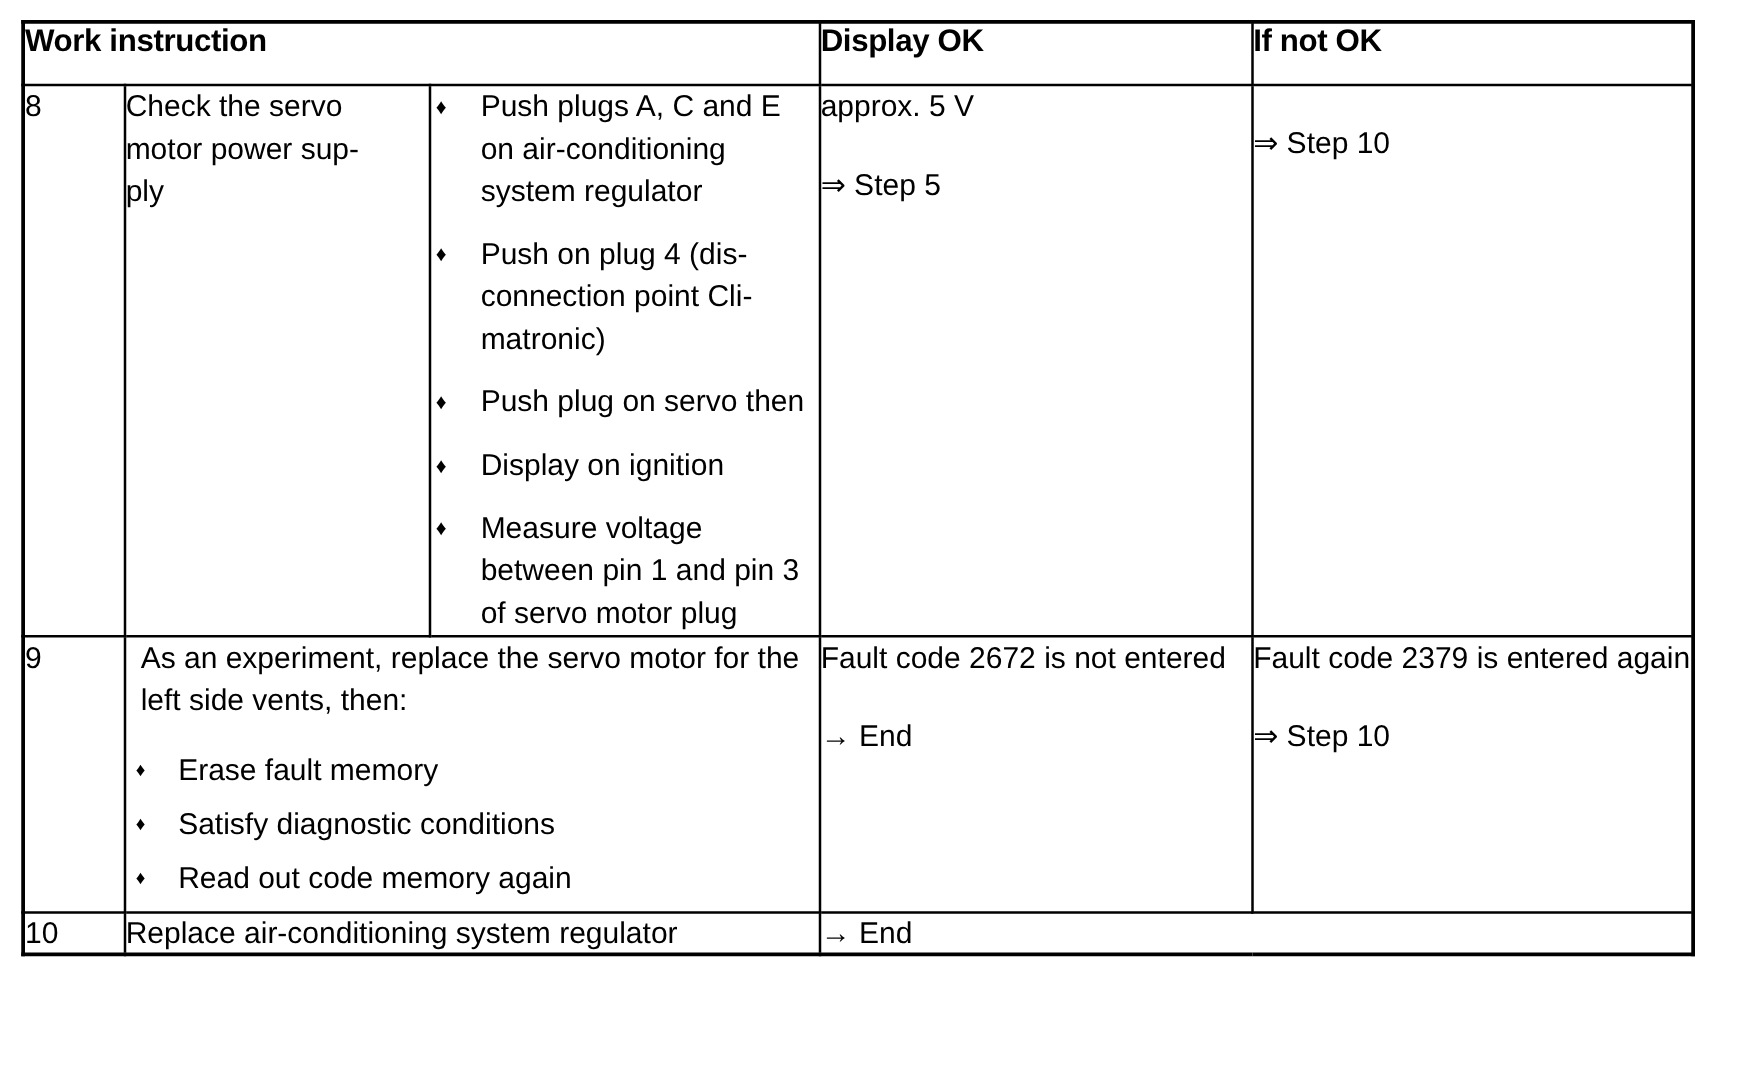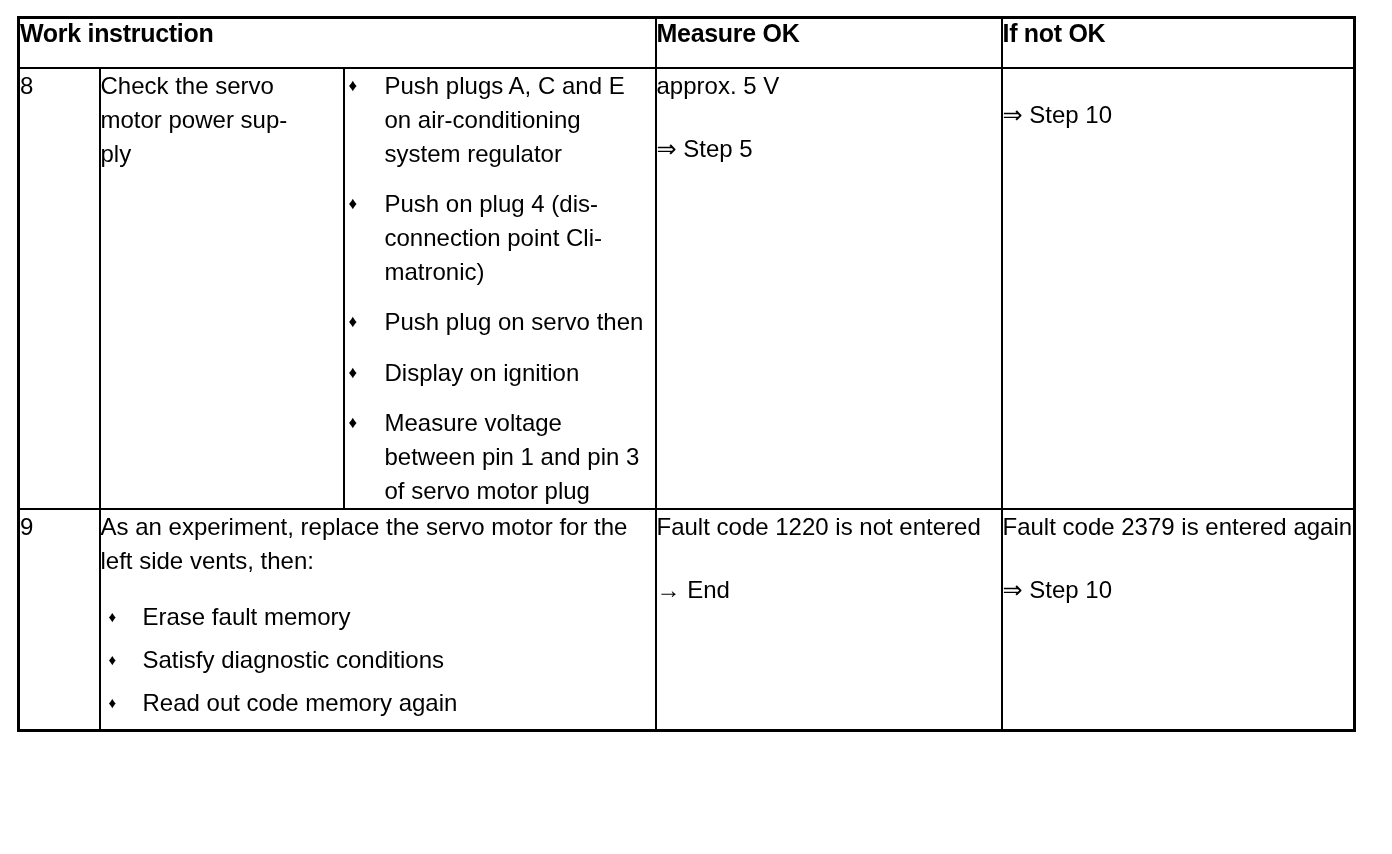--- a/index.html
+++ b/index.html
@@ -104,21 +104,21 @@
   ul.bul.tight > li {
     margin-bottom: 9px;
     padding-left: 42px;
   }
   ul.bul.tight > li .dia {
     left: 8px;
     font-size: 15px;
     line-height: 2.2;
   }
 
-  .intro { margin: 0 0 22px 0; }
+  .intro { margin: 0 0 22px 12px; }
   .arrow { letter-spacing: 0px; }
 
   .nowrap { white-space: nowrap; margin-top: 29px; }
 
   
   td.detail-8 { padding: 12px 8px 10px 12px; }
 
   
   td.merged-9 { padding: 12px 10px 14px 13px; }
 
@@ -135,21 +135,21 @@
       <col class="c-step">
       <col class="c-task">
       <col class="c-detail">
       <col class="c-ok">
       <col class="c-notok">
     </colgroup>
 
     <thead>
       <tr>
         <th class="head-work" colspan="3">Work instruction</th>
-        <th>Measure OK</th>
+        <th>Display OK</th>
         <th>If not OK</th>
       </tr>
     </thead>
 
     <tbody>
 
       <tr>
         <td class="cell-step">8</td>
 
         <td class="cell"><span>Check the servo</span><br>
@@ -208,29 +208,39 @@
               <span>Satisfy diagnostic conditions</span>
             </li>
             <li>
               <span class="dia">♦</span>
               <span>Read out code memory again</span>
             </li>
           </ul>
         </td>
 
         <td class="cell">
-          <div>Fault code 1220 is not entered</div>
+          <div>Fault code 2672 is not entered</div>
           <div class="nowrap"><span class="arrow">→</span>
             <span>End</span></div>
         </td>
 
         <td class="cell">
           <div>Fault code 2379 is entered again</div>
           <div class="nowrap"><span class="arrow">⇒</span>
             <span>Step 10</span></div>
         </td>
       </tr>
 
+      <tr>
+        <td class="row10">10</td>
+
+        <td class="row10" colspan="2">Replace air-conditioning system regulator</td>
+
+        <td class="row10" colspan="2">
+          <span class="arrow">→</span>
+          <span>End</span>
+        </td>
+      </tr>
 
     </tbody>
   </table>
 
 </div>
 
 </body></html>

